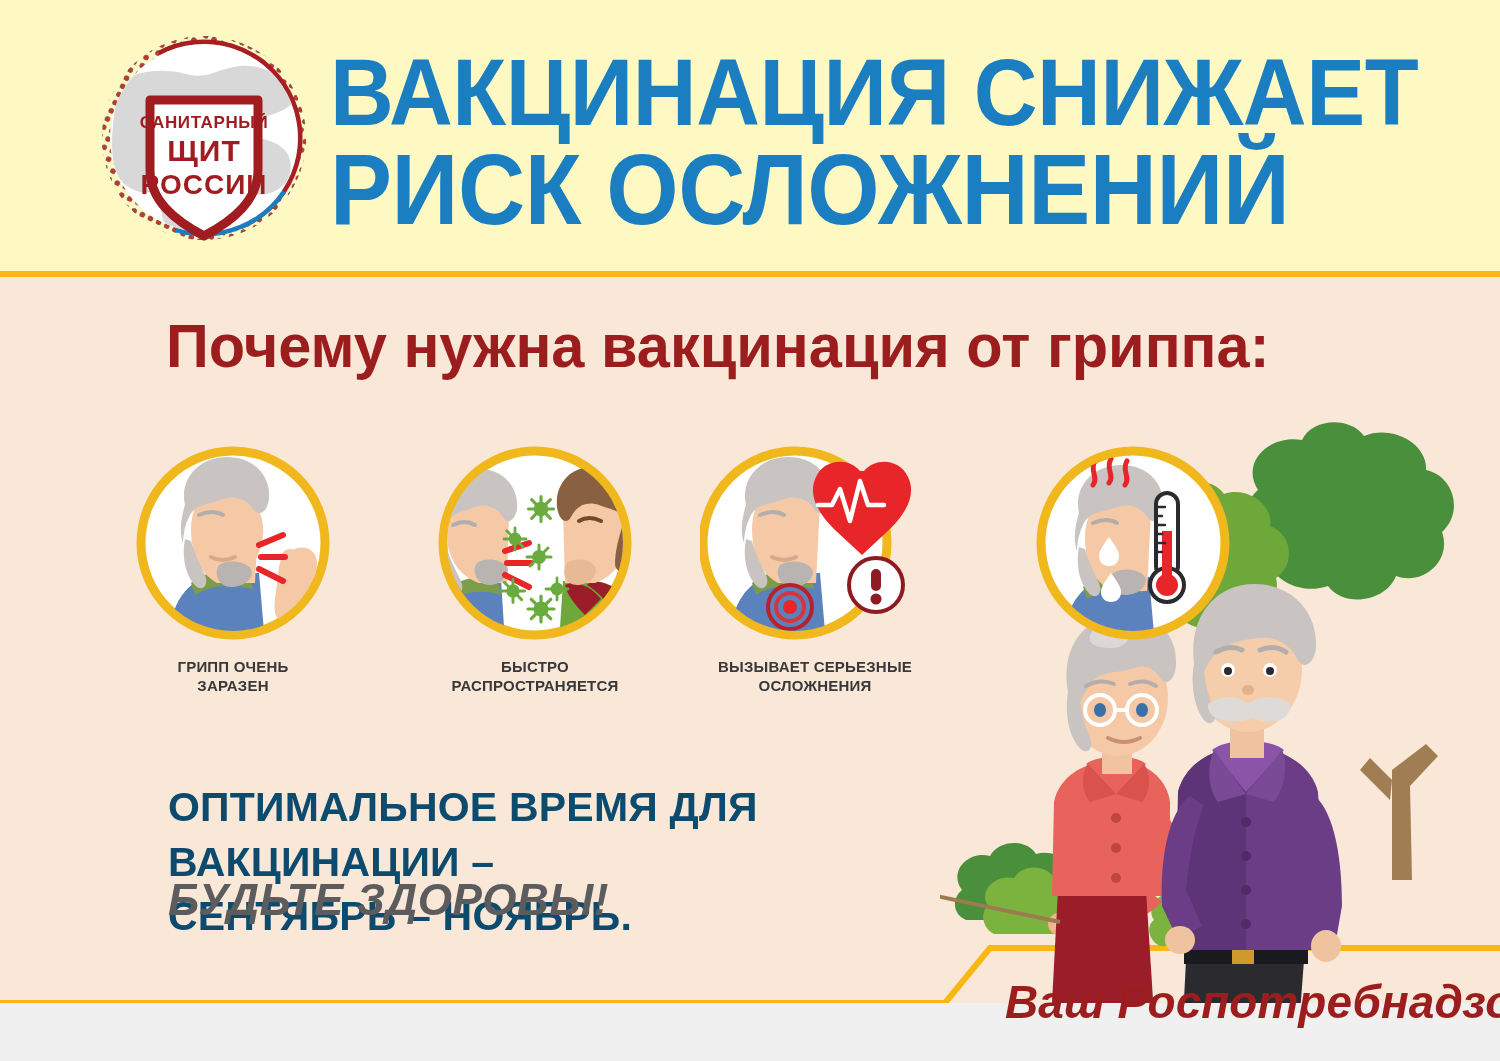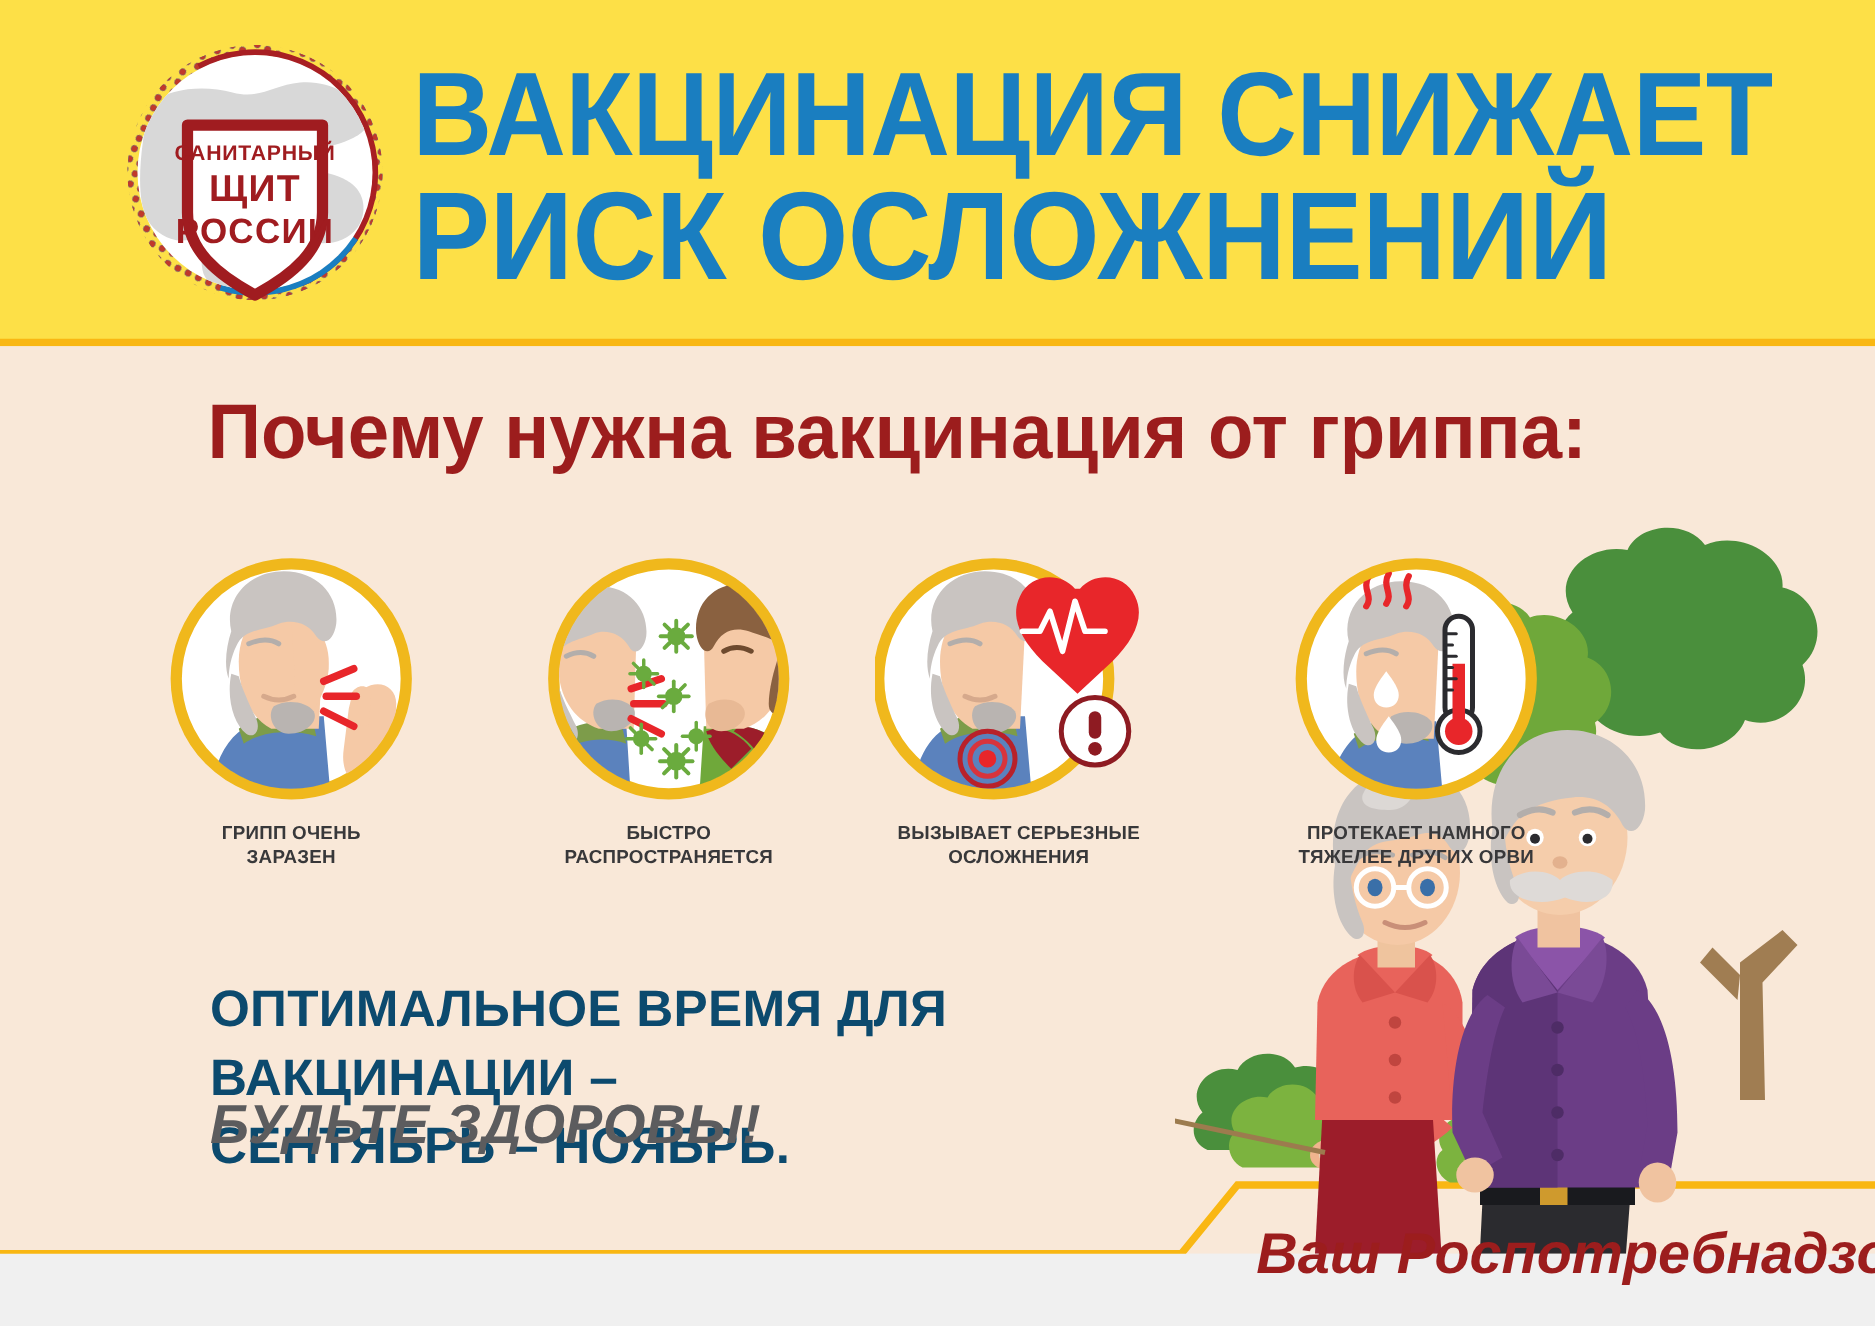--- a/index.html
+++ b/index.html
@@ -9,21 +9,21 @@
     background:#f0f0f0;
     overflow:hidden;
     position:relative;
   }
 
   #poster { position:relative; width:1500px; height:1061px; background:#f0f0f0; overflow:hidden; }
 
   
   .header {
     position:absolute; left:0; top:0; width:1500px; height:277px;
-    background:#fde047;
+    background:#fef9c3;
   }
   .header-rule {
     position:absolute; left:0; top:271px; width:1500px; height:6px;
     background:#f9b713;
   }
 
   
   .logo { position:absolute; left:68px; top:22px; width:272px; height:232px; }
   .logo svg { display:block; }
 
@@ -552,22 +552,20 @@
                 <line x1="-11" y1="15" x2="-5" y2="15"></line>
                 <line x1="-11" y1="24" x2="-2" y2="24"></line>
                 <line x1="-11" y1="33" x2="-5" y2="33"></line>
                 <line x1="-11" y1="42" x2="-2" y2="42"></line>
                 <line x1="-11" y1="51" x2="-5" y2="51"></line>
               </g>
             </g>
           </g>
         </svg>
       </div>
-      <div class="icon-label">ПРОТЕКАЕТ НАМНОГО
-ТЯЖЕЛЕЕ ДРУГИХ ОРВИ</div>
     </div>
   </div>
 
   <div class="cta">ОПТИМАЛЬНОЕ ВРЕМЯ ДЛЯ ВАКЦИНАЦИИ –
 СЕНТЯБРЬ – НОЯБРЬ.</div>
   <div class="healthy">БУДЬТЕ ЗДОРОВЫ!</div>
 
   <div class="footer"></div>
   <div class="footer-text">Ваш Роспотребнадзор</div>
 

